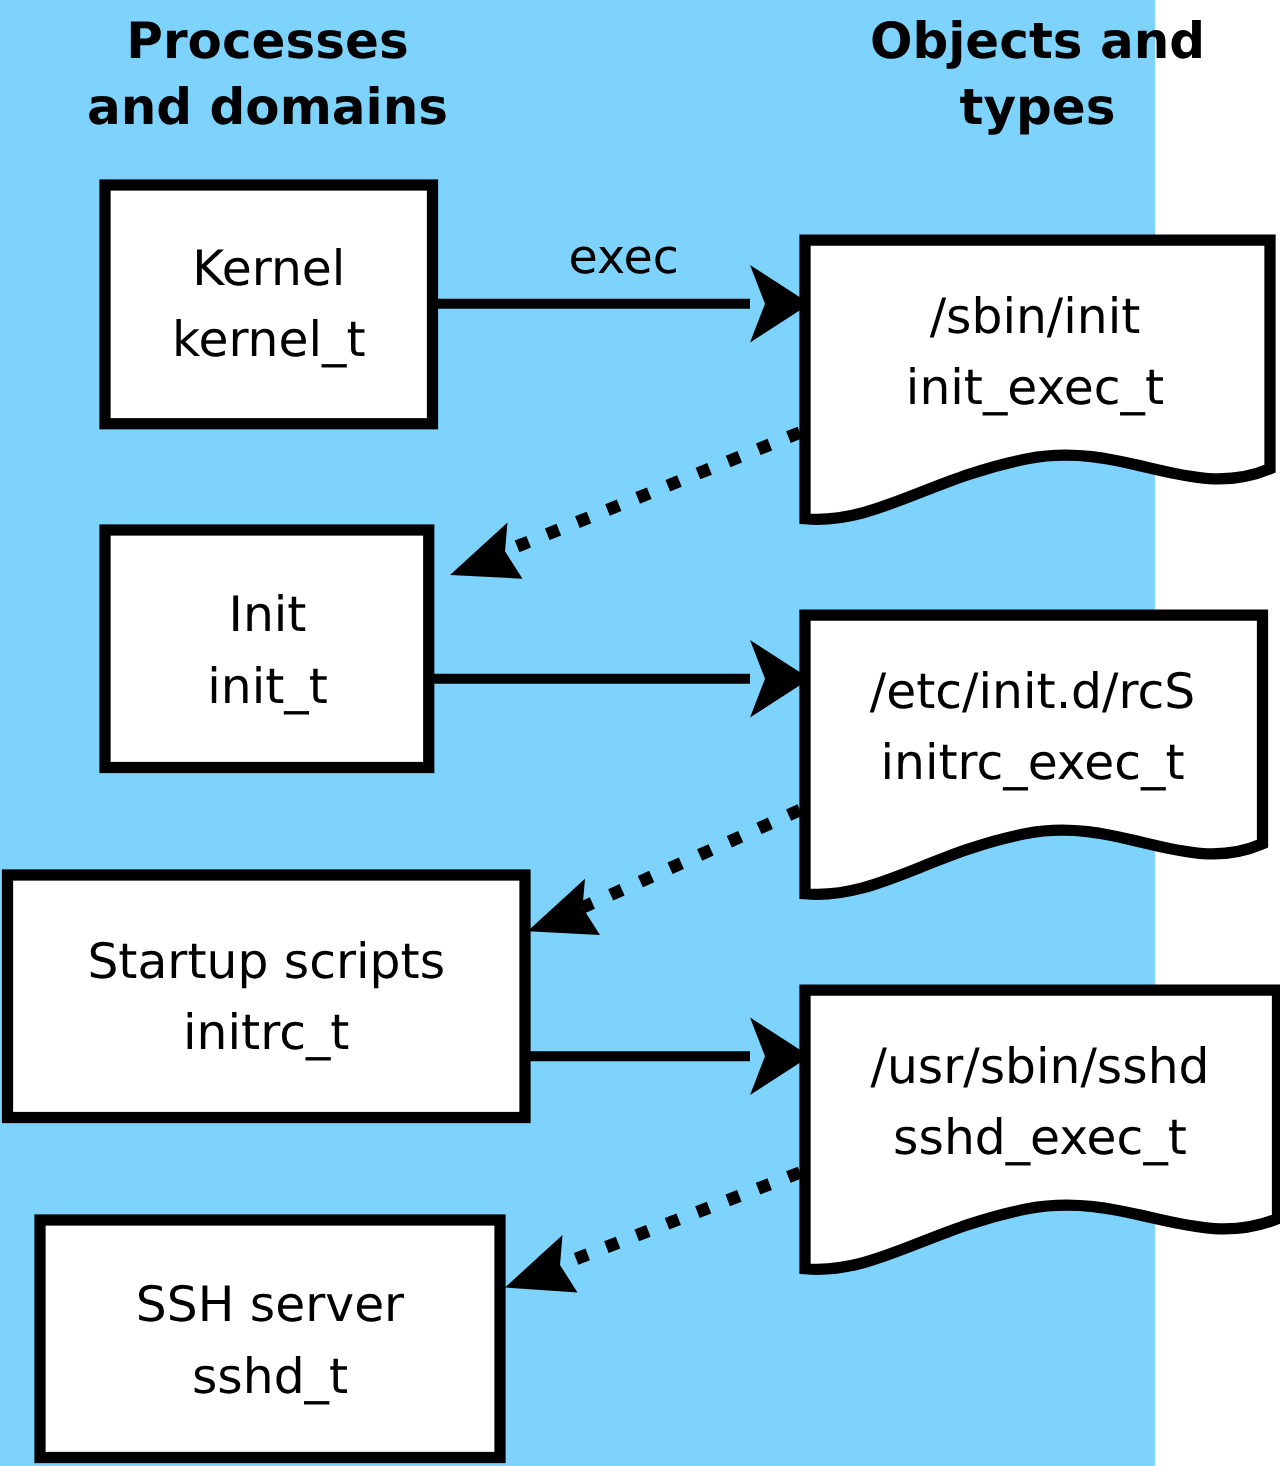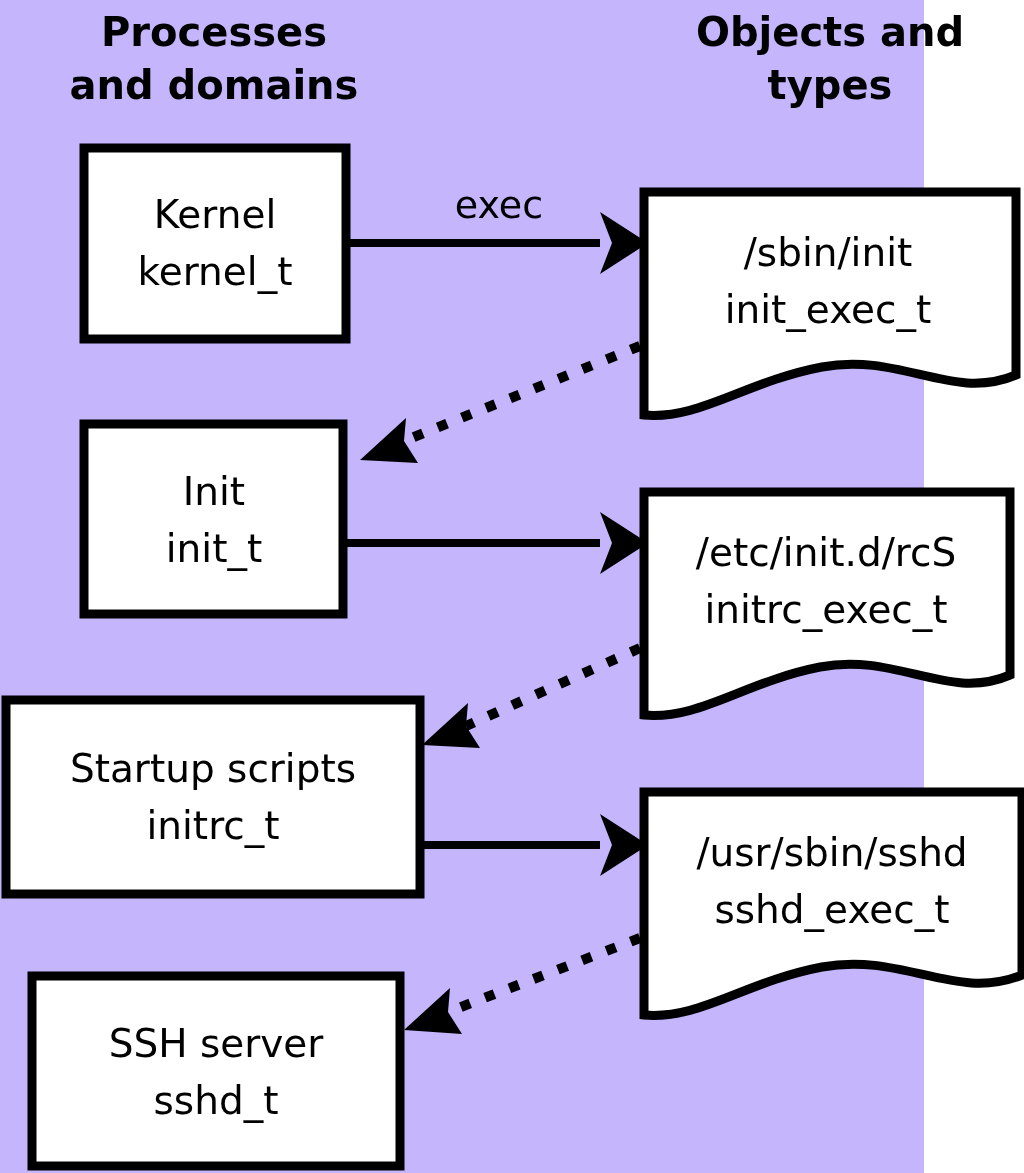--- a/index.html
+++ b/index.html
@@ -10,21 +10,21 @@
   body {
     width: 1024px;
     height: 1173px;
     font-family: "DejaVu Sans", sans-serif;
     overflow: hidden;
   }
   #diagram-root {
     position: relative;
     width: 924px;
     height: 1173px;
-    background: #c4b5fd;
+    background: #7dd3fc;
   }
   svg.diagram-svg {
     display: block;
     width: 1024px;
     height: 1173px;
   }
   .col-header {
     font-family: "DejaVu Sans", sans-serif;
     font-weight: bold;
     font-size: 40px;

